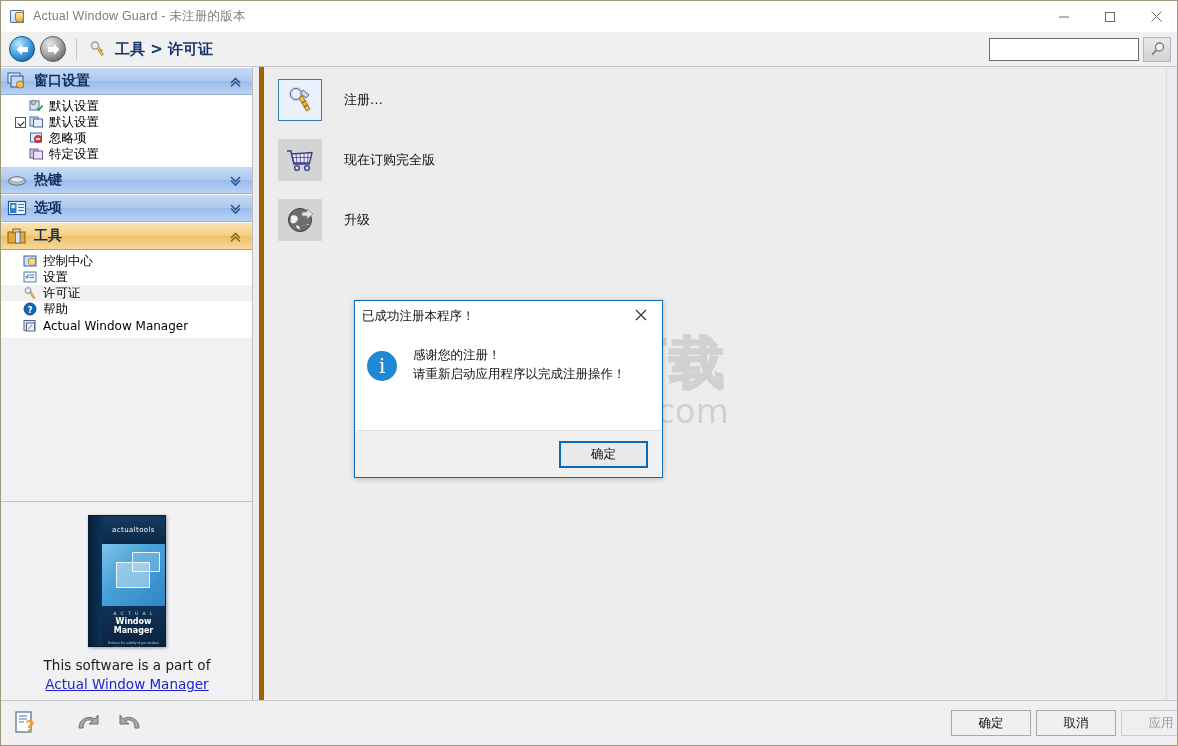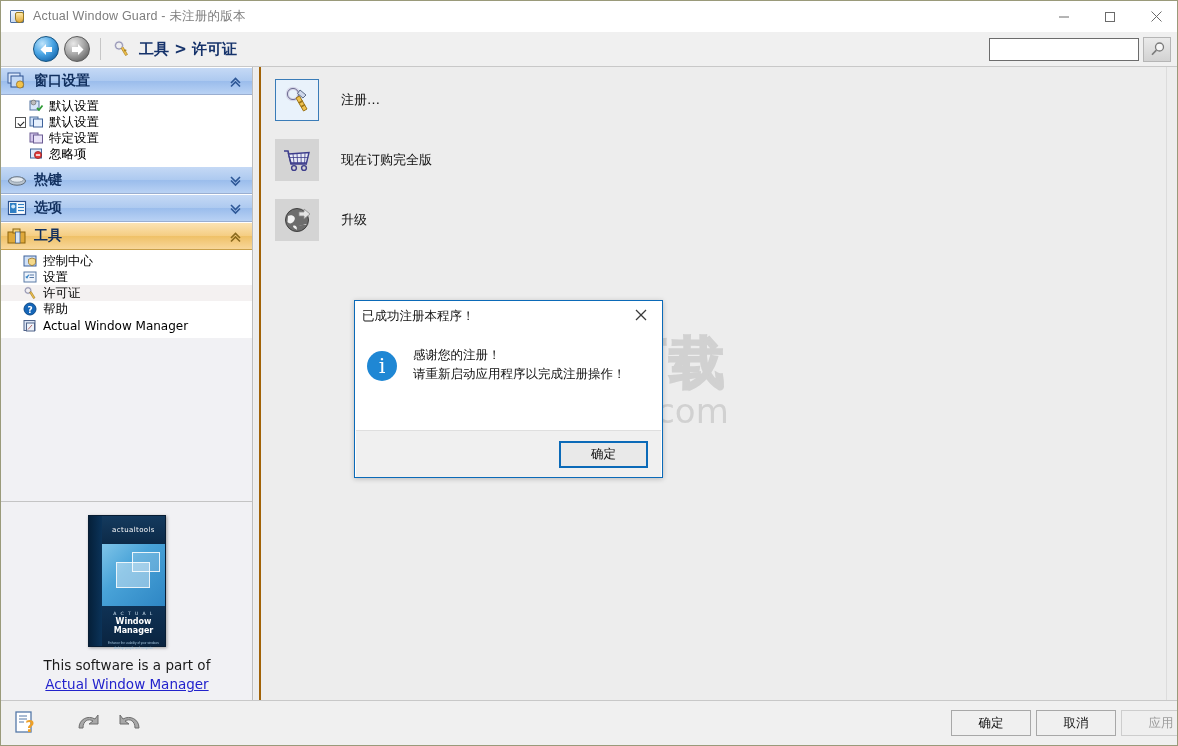--- a/index.html
+++ b/index.html
@@ -50,21 +50,21 @@
     color: #6b6b6b;
   }
   .winbtn svg { display: block; }
 
   
   .toolbar {
     position: absolute; left: 0; top: 31px;
     width: 1178px; height: 35px;
     background: #f0f0f0;
     border-bottom: 1px solid #c8c8c8;
-    display: flex; align-items: center; padding-left: 24px;
+    display: flex; align-items: center;
   }
   .navbtn {
     width: 26px; height: 26px; border-radius: 50%;
     margin-left: 8px; flex: none; position: relative;
     display: flex; align-items: center; justify-content: center;
   }
   .navbtn.back {
     background: radial-gradient(circle at 35% 28%, #bfe4fb 0%, #4ba6e5 45%, #1c6fb5 78%, #0d4c85 100%);
     border: 1px solid #14527f;
     margin-left: 8px;
@@ -217,21 +217,21 @@
   .content {
     position: absolute; left: 253px; top: 66px;
     width: 925px; height: 635px;
     background: #ededed;
     border-right: 1px solid #bdbdbd;
     overflow: hidden;
   }
   .content-inner {
     position: absolute; left: 5px; top: 0; right: 12px; bottom: 0;
     background: #ededed;
-    border-left: 2px solid #a16207;
+    border-left: 5px solid #a16207;
   }
   .action-row {
     display: flex; align-items: center;
     margin-left: 14px;
   }
   .action-tile {
     width: 44px; height: 42px; flex: none;
     background: #d4d4d4;
     display: flex; align-items: center; justify-content: center;
     position: relative;
@@ -468,36 +468,36 @@
             <rect x="1" y="2" width="8" height="9" fill="#cfe0f7" stroke="#4a6c9b" stroke-width="1"></rect>
             <rect x="4.5" y="4" width="9" height="8" fill="#e6f0fd" stroke="#3f629a" stroke-width="1"></rect>
           </svg>
         </span>
         <span class="tree-label">默认设置</span>
       </div>
       <div class="tree-item">
         <span class="chkspace"></span>
         <span class="ico">
           <svg width="15" height="14" viewBox="0 0 15 14">
-            <rect x="1" y="2" width="8" height="9" fill="#d2c5ea" stroke="#6a5b92" stroke-width="1"></rect>
-            <rect x="4.5" y="4" width="9" height="8" fill="#e9e2f8" stroke="#6a5b92" stroke-width="1"></rect>
-          </svg>
-        </span>
-        <span class="tree-label">特定设置</span>
-      </div>
-      <div class="tree-item">
-        <span class="chkspace"></span>
-        <span class="ico">
-          <svg width="15" height="14" viewBox="0 0 15 14">
             <rect x="1.5" y="2" width="11" height="9" fill="#dfeafb" stroke="#45679a" stroke-width="1"></rect>
             <circle cx="9" cy="8" r="3.6" fill="#e03a3a" stroke="#8e1a1a" stroke-width=".7"></circle>
             <line x1="6.9" y1="8" x2="11.1" y2="8" stroke="#ffffff" stroke-width="1.5"></line>
           </svg>
         </span>
         <span class="tree-label">忽略项</span>
+      </div>
+      <div class="tree-item">
+        <span class="chkspace"></span>
+        <span class="ico">
+          <svg width="15" height="14" viewBox="0 0 15 14">
+            <rect x="1" y="2" width="8" height="9" fill="#d2c5ea" stroke="#6a5b92" stroke-width="1"></rect>
+            <rect x="4.5" y="4" width="9" height="8" fill="#e9e2f8" stroke="#6a5b92" stroke-width="1"></rect>
+          </svg>
+        </span>
+        <span class="tree-label">特定设置</span>
       </div>
     </div>
 
     <div class="grp-header blue">
       <div class="grp-icon">
         <svg width="20" height="18" viewBox="0 0 20 18">
           <ellipse cx="10" cy="10" rx="8.5" ry="4.2" fill="#b9c4cf" stroke="#5d6a78" stroke-width="1"></ellipse>
           <ellipse cx="10" cy="8.6" rx="6.5" ry="2.6" fill="#e4eaf0" stroke="#7d8a98" stroke-width=".7"></ellipse>
         </svg>
       </div>

